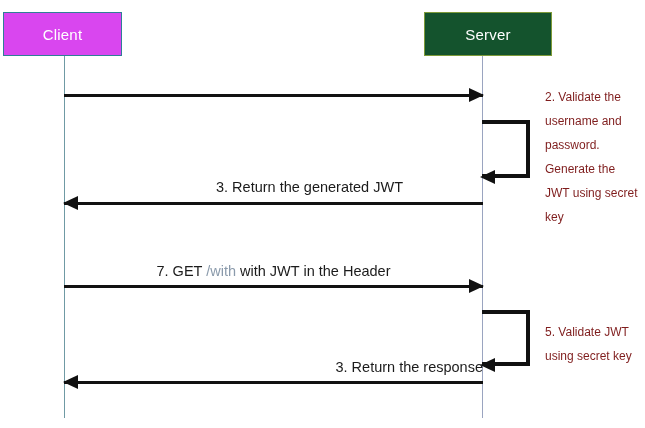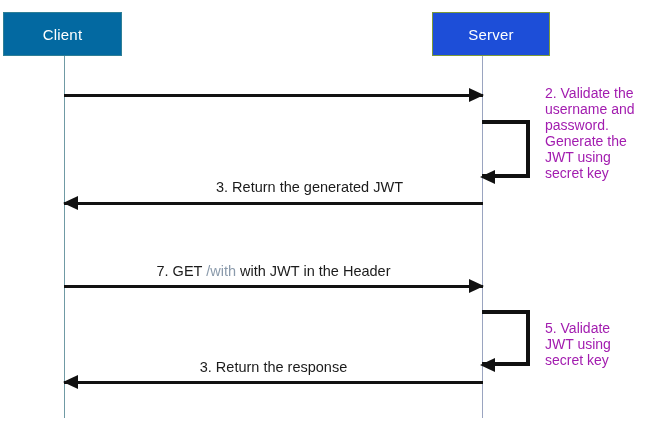--- a/index.html
+++ b/index.html
@@ -23,29 +23,28 @@
     display: flex;
     align-items: center;
     justify-content: center;
     color: #ffffff;
     font-size: 15px;
     letter-spacing: 0.2px;
   }
   .participant.client {
     left: 3px;  top: 12px;
     width: 119px; height: 44px;
-    background: #0369a1;
+    background: #d946ef;
     border: 1.5px solid #2f7f96;
   }
   .participant.server {
     left: 424px; top: 12px;
-    width: 118px; height: 44px;
-    background: #1d4ed8;
+    width: 128px; height: 44px;
+    background: #14532d;
     border: 1.5px solid #7d9a39;
-    margin-left: 8px;
   }
 
   
   .lifeline {
     position: absolute;
     top: 56px;
     width: 1px;
     height: 362px;
   }
   .lifeline.client { left: 64px; background: #6f9aa4; }
@@ -102,23 +101,23 @@
     bottom: -9.5px;
     width: 0; height: 0;
     border-top: 7.5px solid transparent;
     border-bottom: 7.5px solid transparent;
     border-right: 15px solid #111111;
   }
 
   
   .note {
     position: absolute;
-    font-size: 14px;
-    line-height: 16px;
-    color: #a21caf;
+    font-size: 12px;
+    line-height: 24px;
+    color: #7f1d1d;
   }
 </style>
 </head>
 <body>
 
 <div id="diagram">
 
   <div class="participant client">
     <span>Client</span>
   </div>
@@ -151,20 +150,20 @@
   </div>
   <div class="msg" style="top: 285px;">
     <span class="arrowhead right"></span>
   </div>
 
   <div class="selfloop" style="left: 482px; top: 310px; width: 48px; height: 56px;">
     <span class="tip"></span>
   </div>
   <div class="note" style="left: 545px; top: 320px; width: 96px;">5. Validate JWT using secret key</div>
 
-  <div class="msg-label" style="top: 359px;">
+  <div class="msg-label" style="top: 359px; text-align: right;">
     <span>3. Return the response</span><span class="path"></span><span></span>
   </div>
   <div class="msg" style="top: 381px;">
     <span class="arrowhead left"></span>
   </div>
 
 </div>
 
 </body></html>

